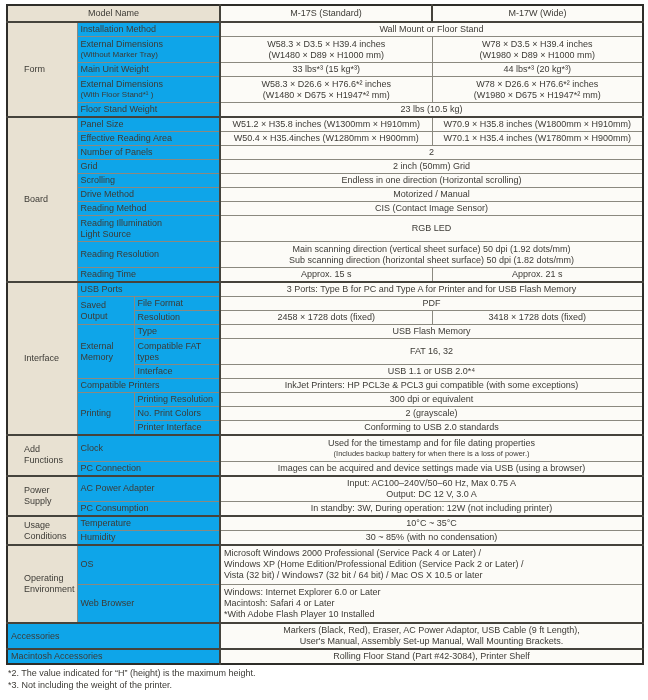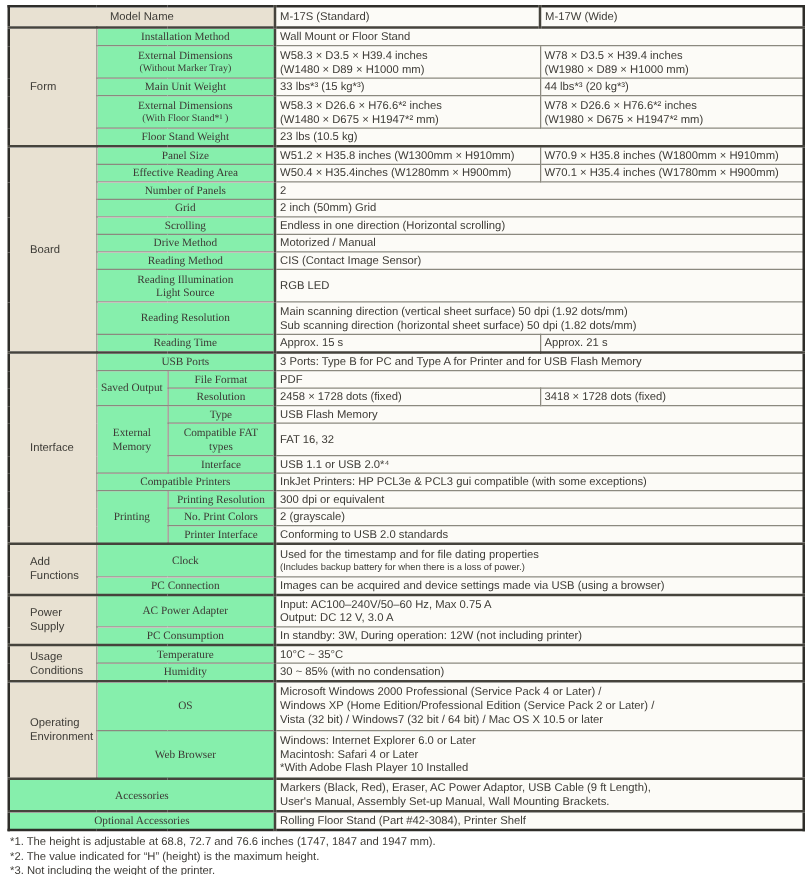--- a/index.html
+++ b/index.html
@@ -36,28 +36,27 @@
   tbody.group { border-top: 2px solid #45433c; }
 
   td.grp {
     background: #e8e1d2;
     text-align: left;
     vertical-align: middle;
     white-space: pre-line;
     padding-left: 16px;
   }
   td.lbl {
-    background: #86efac;
-    text-align: center;
+    background: #0ea5e9;
+    text-align: left;
     white-space: pre-line;
-    font-family: Liberation Serif, serif;
   }
   td.val {
     background: #fcfbf7;
-    text-align: left;
+    text-align: center;
     white-space: pre-line;
     border-left: 2px solid #45433c;
   }
   td.val2 { border-left-width: 1px; border-left-color: #8b897f; margin-left: 38px; }
   td.val.left { text-align: left; }
   .note-small { font-size: 7.5px; line-height: 9px; display: block; }
   .lbl-note { font-size: 8px; display: block; line-height: 10px; }
 
   .footnotes {
     padding: 3px 2px 0 2px;
@@ -271,25 +270,24 @@
     <tbody class="group">
       <tr style="height:26px">
         <td class="lbl" colspan="3">Accessories</td>
         <td class="val" colspan="2">Markers (Black, Red), Eraser, AC Power Adaptor, USB Cable (9 ft Length),
 User's Manual, Assembly Set-up Manual, Wall Mounting Brackets.</td>
       </tr>
     </tbody>
 
     <tbody class="group">
       <tr style="height:13px">
-        <td class="lbl" colspan="3">Optional Accessories</td>
+        <td class="lbl" colspan="3">Macintosh Accessories</td>
         <td class="val" colspan="2">Rolling Floor Stand (Part #42-3084), Printer Shelf</td>
       </tr>
     </tbody>
   </table>
 
   <div class="footnotes">
-    <div>*1. The height is adjustable at 68.8, 72.7 and 76.6 inches (1747, 1847 and 1947 mm).</div>
     <div>*2. The value indicated for “H” (height) is the maximum height.</div>
     <div>*3. Not including the weight of the printer.</div>
 
   </div>
 </div>
 
 </body></html>

